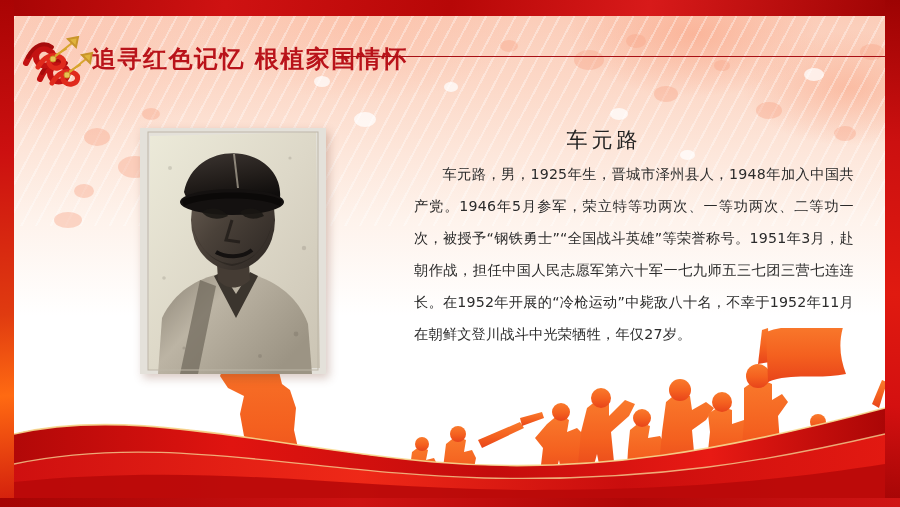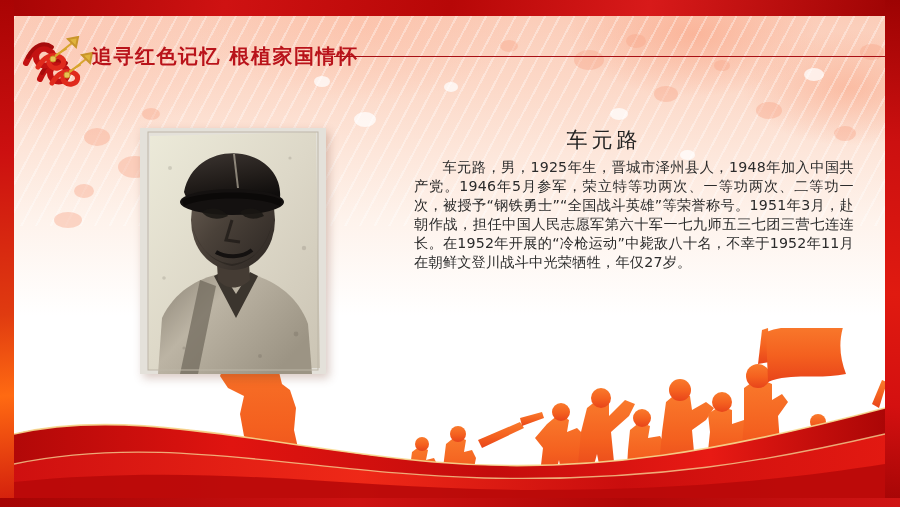--- a/index.html
+++ b/index.html
@@ -49,21 +49,21 @@
       rgba(255,255,255,0) 2px,rgba(255,255,255,0) 13px);
   }
   .bubbles{position:absolute;left:0;top:0;width:871px;height:300px;}
   .bubbles i{position:absolute;border-radius:50%;background:rgba(248,168,138,.42);display:block;}
   .bubbles i.lt{background:rgba(255,255,255,.72);}
 
   
   .emblem{position:absolute;left:22px;top:33px;width:66px;height:44px;z-index:5;}
   .hdr-title{
     position:absolute;left:92px;top:43px;z-index:5;
-    font-size:20px;font-weight:bold;color:#b9131a;letter-spacing:1.5px;
+    font-size:24px;font-weight:bold;color:#b9131a;letter-spacing:1.5px;
     white-space:nowrap;
     font-family:"DejaVu Sans","Liberation Sans",sans-serif;
   }
   .hdr-rule{
     position:absolute;left:334px;top:56px;width:551px;height:0;
     border-top:1.6px solid #a81015;z-index:5;
   }
 
   
   .photo-wrap{
@@ -81,21 +81,21 @@
   
   .bio{
     position:absolute;left:400px;top:110px;width:440px;z-index:5;
   }
   .bio-title{
     font-size:21px;color:#222;letter-spacing:4px;text-align:center;
     margin:0 0 4px 0;padding-right:60px;font-weight:normal;
     font-family:"DejaVu Sans","Liberation Sans",sans-serif;
   }
   .bio-body{
-    font-size:14.2px;line-height:19px;color:#2b2b2b;text-align:justify;
+    font-size:14.2px;line-height:32px;color:#2b2b2b;text-align:justify;
     text-indent:2em;margin:0;letter-spacing:.2px;
     font-family:"DejaVu Sans","Liberation Sans",sans-serif;
   }
 
   
   .silo{position:absolute;left:0;bottom:0;width:871px;height:170px;z-index:3;}
   .ribbons{position:absolute;left:0;bottom:0;width:871px;height:120px;z-index:4;}
 </style>
 </head>
 <body>

